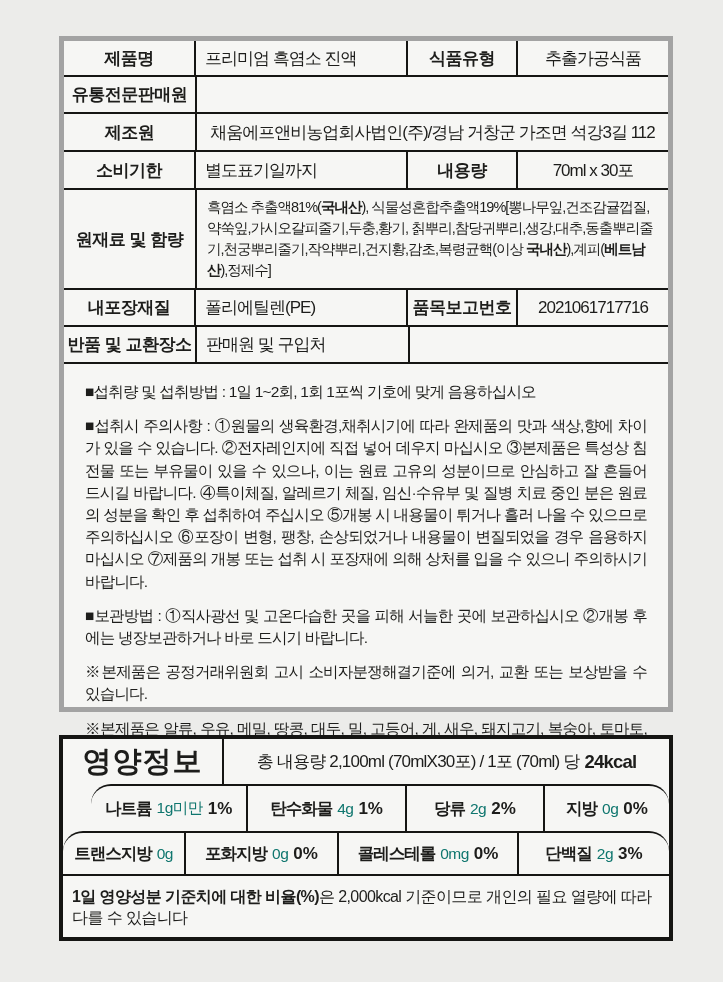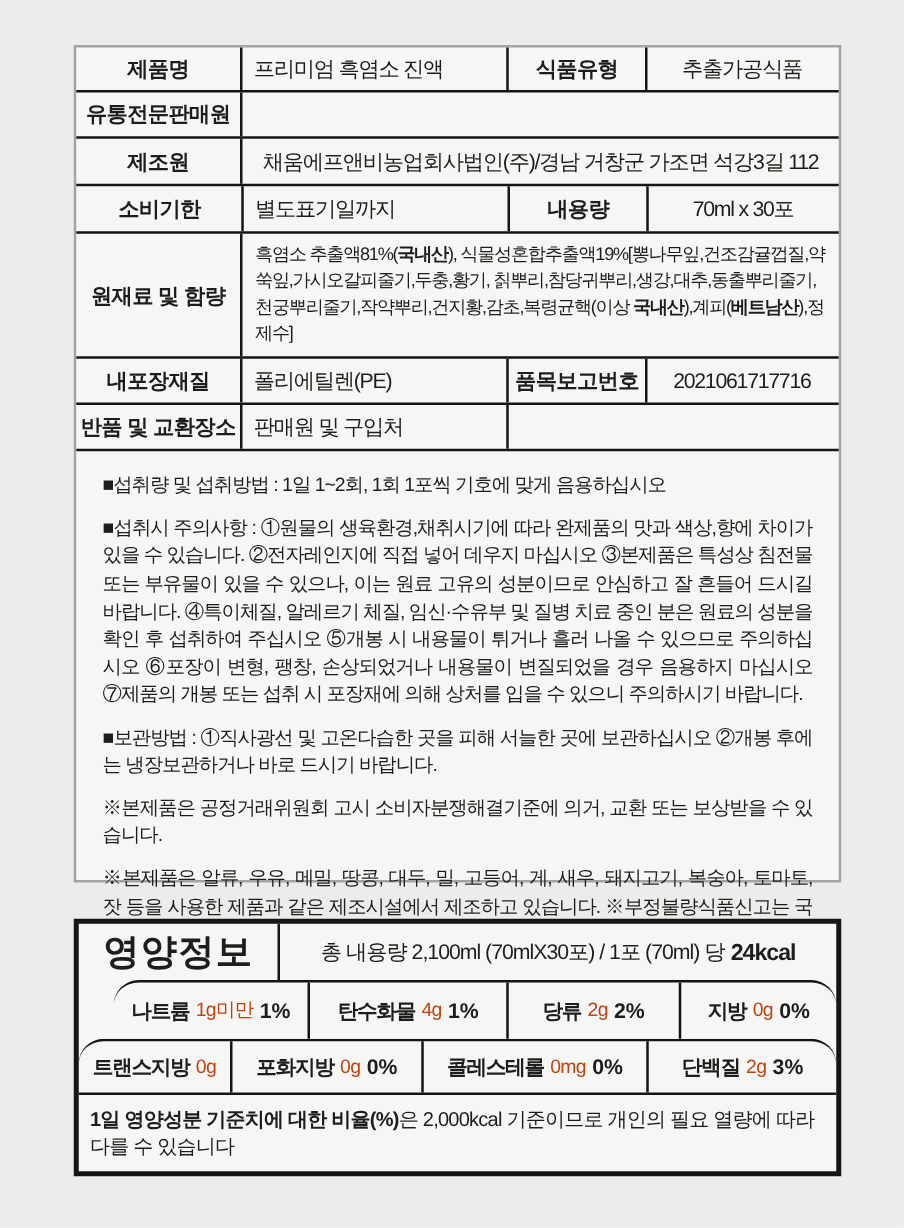--- a/index.html
+++ b/index.html
@@ -7,21 +7,21 @@
   body {
     background: #ececea;
     font-family: "Liberation Sans", sans-serif;
     color: #1d1d1b;
     position: relative;
     overflow: hidden;
   }
   .tbl { position: absolute; background: #f6f6f4; }
 
   
-  #info-table { left: 59px; top: 36px; width: 614px; border: 2px solid #a3a3a3; }
+  #info-table { left: 59px; top: 36px; width: 614px; border: 5px solid #a3a3a3; }
   .irow { display: flex; align-items: stretch; }
   .irow + .irow, .notice-block { border-top: 2px solid #151513; }
   .cell { display: flex; align-items: center; border-left: 2px solid #151513; overflow: hidden; }
   .cell:first-child { border-left: none; }
   .lab { justify-content: center; font-weight: bold; font-size: 17px; letter-spacing: -0.5px; text-align: center; }
   .val { font-size: 17px; letter-spacing: -1px; padding: 0 9px; }
   .ctr { justify-content: center; text-align: center; padding: 0 2px; }
   .c1 { width: 131px; }
   .c2 { width: 213px; }
   .c3 { width: 111px; }
@@ -40,21 +40,21 @@
   #nutri-table { left: 59px; top: 735px; width: 614px; border: 4px solid #151513; }
   .nrow { display: flex; align-items: stretch; border-radius: 20px; }
   .nrow + .nrow { border-top: 2px solid #151513; }
   .ncell { display: flex; align-items: center; justify-content: center; border-left: 2px solid #151513; overflow: hidden; gap: 5px; white-space: nowrap; }
   .ncell:first-child { border-left: none; }
   .nh { height: 45px; } .nr1 { height: 47px; margin-left: 28px; } .nr2 { height: 43px; }
   .nutri-title { width: 159px; font-size: 29px; font-weight: bold; letter-spacing: 1px; }
   .serving { flex: 1; font-size: 17px; letter-spacing: -0.8px; }
   .serving .b { font-size: 18.5px; }
   .nname { font-size: 16.5px; font-weight: bold; letter-spacing: -1px; }
-  .namt { font-size: 15.5px; letter-spacing: -0.5px; color: #c2410c; }
+  .namt { font-size: 15.5px; letter-spacing: -0.5px; color: #0f766e; }
   .npct { font-size: 17px; font-weight: bold; }
   .r1c1 { width: 163px; } .r1c2 { width: 166px; } .r1c3 { width: 145px; } .r1c4 { width: 132px; }
   .r2c1 { width: 121px; } .r2c2 { width: 153px; } .r2c3 { width: 180px; } .r2c4 { width: 152px; }
   .footnote {
     height: 63px; display: flex; flex-direction: column; justify-content: center;
     font-size: 16px; line-height: 21px; letter-spacing: -0.6px; padding: 0 9px;
     border-top: 2px solid #151513;
   }
 </style>
 </head>

